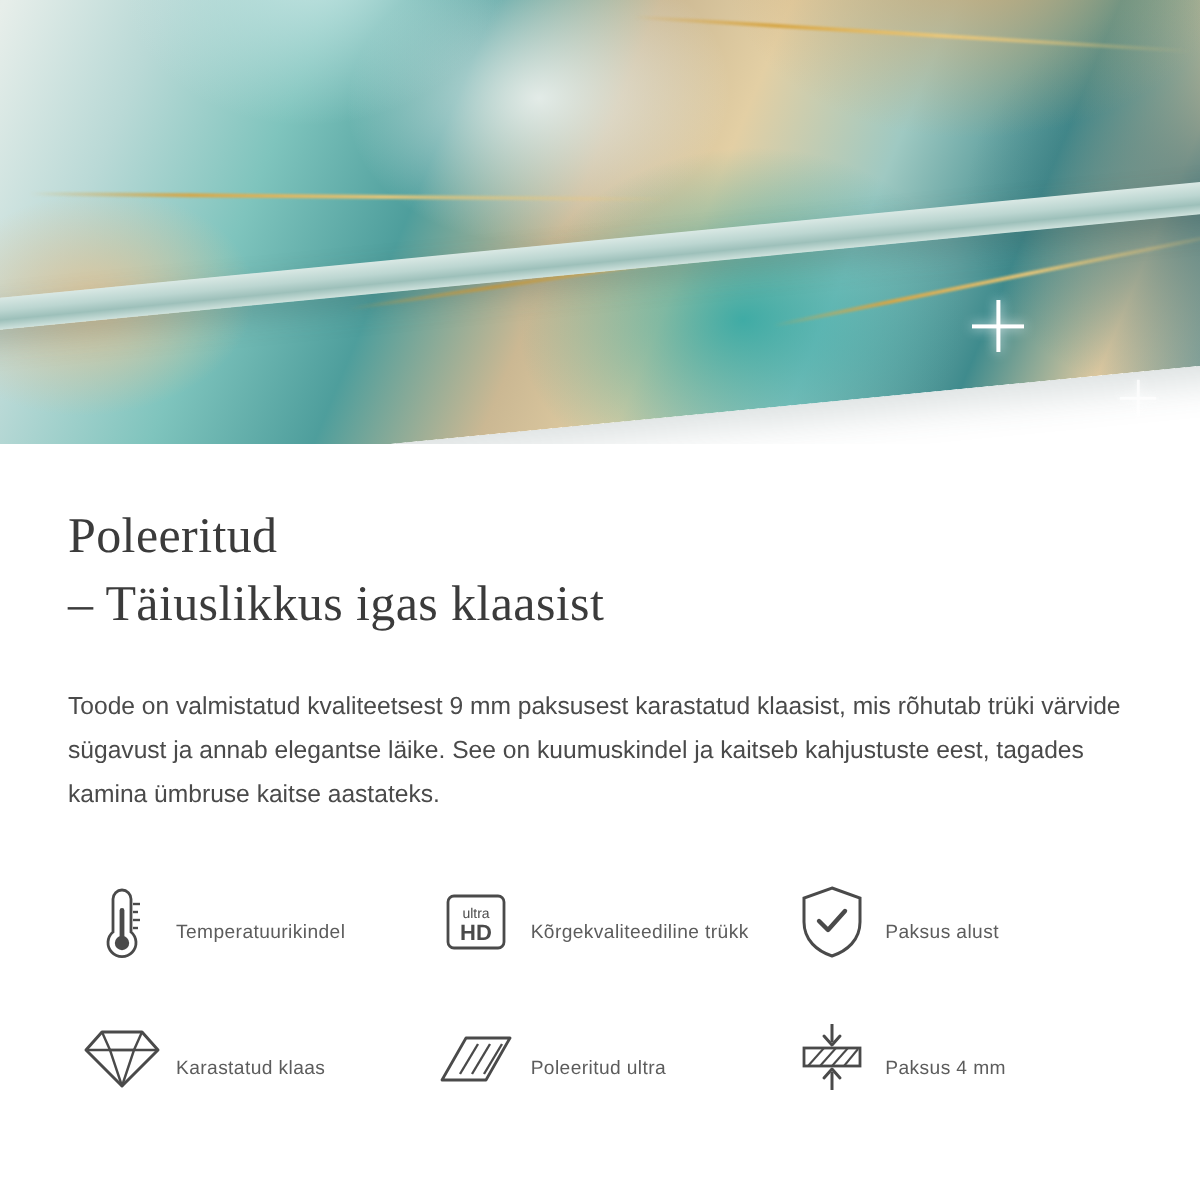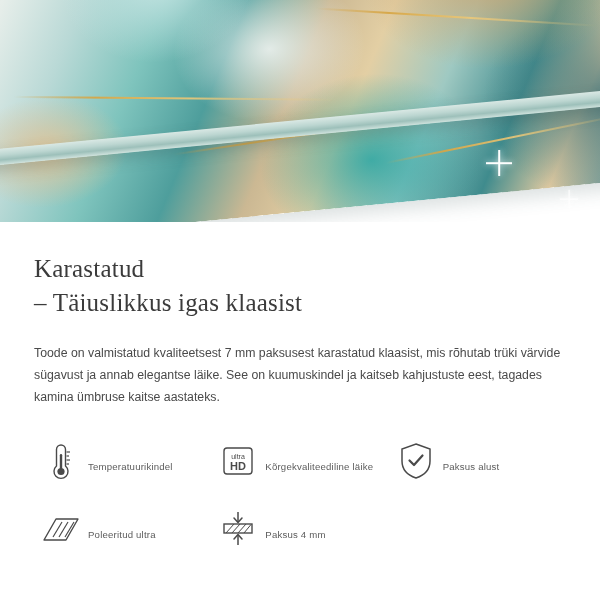--- a/index.html
+++ b/index.html
@@ -183,25 +183,25 @@
       <div class="hero-gold-streak s4"></div>
     </div>
     <div class="hero-edge"></div>
     <div class="sparkle sp1"></div>
     <div class="sparkle sp2"></div>
   </div>
 
   <div class="content">
 
     <h1 class="title">
-      <span>Karastatud</span>
+      <span>Poleeritud</span>
       <span class="line2">– Täiuslikkus igas klaasist</span>
     </h1>
 
-    <p class="desc">Toode on valmistatud kvaliteetsest 7 mm paksusest karastatud klaasist, mis rõhutab trüki värvide sügavust ja annab elegantse läike. See on kuumuskindel ja kaitseb kahjustuste eest, tagades kamina ümbruse kaitse aastateks.</p>
+    <p class="desc">Toode on valmistatud kvaliteetsest 9 mm paksusest karastatud klaasist, mis rõhutab trüki värvide sügavust ja annab elegantse läike. See on kuumuskindel ja kaitseb kahjustuste eest, tagades kamina ümbruse kaitse aastateks.</p>
 
     <div class="features">
 
       <div class="feature">
         <div class="feature-icon">
           <svg width="34" height="42" viewBox="0 0 34 42">
             <path d="M17 5 a4.5 4.5 0 0 1 4.5 4.5 V26 a7 7 0 1 1 -9 0 V9.5 A4.5 4.5 0 0 1 17 5 Z" fill="none" stroke="#4a4a4a" stroke-width="1.4"></path>
             <circle cx="17" cy="31.5" r="3.6" fill="#4a4a4a"></circle>
             <rect x="15.8" y="14" width="2.4" height="15" rx="1.2" fill="#4a4a4a"></rect>
             <line x1="22.5" y1="12" x2="26" y2="12" stroke="#4a4a4a" stroke-width="1.2"></line>
@@ -214,33 +214,45 @@
       </div>
 
       <div class="feature">
         <div class="feature-icon">
           <svg width="40" height="40" viewBox="0 0 40 40">
             <rect x="6" y="7" width="28" height="26" rx="3" fill="none" stroke="#4a4a4a" stroke-width="1.4"></rect>
             <text x="20" y="18" text-anchor="middle" font-family="Liberation Sans, sans-serif" font-size="7" fill="#4a4a4a">ultra</text>
             <text x="20" y="29" text-anchor="middle" font-family="Liberation Sans, sans-serif" font-size="11" font-weight="bold" fill="#4a4a4a">HD</text>
           </svg>
         </div>
-        <div class="feature-label">Kõrgekvaliteediline läike</div>
+        <div class="feature-label">Kõrgekvaliteediline trükk</div>
       </div>
 
       <div class="feature">
         <div class="feature-icon">
           <svg width="40" height="42" viewBox="0 0 40 42">
             <path d="M20 4 L34 9 V21 C34 30 27.5 35.5 20 38 C12.5 35.5 6 30 6 21 V9 Z" fill="none" stroke="#4a4a4a" stroke-width="1.5"></path>
             <path d="M13.5 20.5 L18 25 L26.5 15.5" fill="none" stroke="#4a4a4a" stroke-width="2.2" stroke-linecap="round" stroke-linejoin="round"></path>
           </svg>
         </div>
         <div class="feature-label">Paksus alust</div>
       </div>
 
+      <div class="feature">
+        <div class="feature-icon">
+          <svg width="42" height="38" viewBox="0 0 42 38">
+            <path d="M11 6 H31 L39 15 L21 33 L3 15 Z" fill="none" stroke="#4a4a4a" stroke-width="1.5" stroke-linejoin="round"></path>
+            <path d="M3 15 H39" stroke="#4a4a4a" stroke-width="1.2"></path>
+            <path d="M11 6 L15 15 L21 33" fill="none" stroke="#4a4a4a" stroke-width="1.2"></path>
+            <path d="M31 6 L27 15 L21 33" fill="none" stroke="#4a4a4a" stroke-width="1.2"></path>
+            <path d="M15 15 H27" stroke="#4a4a4a" stroke-width="1.2"></path>
+          </svg>
+        </div>
+        <div class="feature-label">Karastatud klaas</div>
+      </div>
 
       <div class="feature">
         <div class="feature-icon">
           <svg width="42" height="36" viewBox="0 0 42 36">
             <path d="M4 29 L26 29 L38 8 L16 8 Z" fill="none" stroke="#4a4a4a" stroke-width="1.4" stroke-linejoin="round"></path>
             <line x1="13" y1="26" x2="22" y2="11" stroke="#4a4a4a" stroke-width="1.2"></line>
             <line x1="19" y1="26" x2="28" y2="11" stroke="#4a4a4a" stroke-width="1.2"></line>
             <line x1="25" y1="26" x2="34" y2="11" stroke="#4a4a4a" stroke-width="1.2"></line>
           </svg>
         </div>

